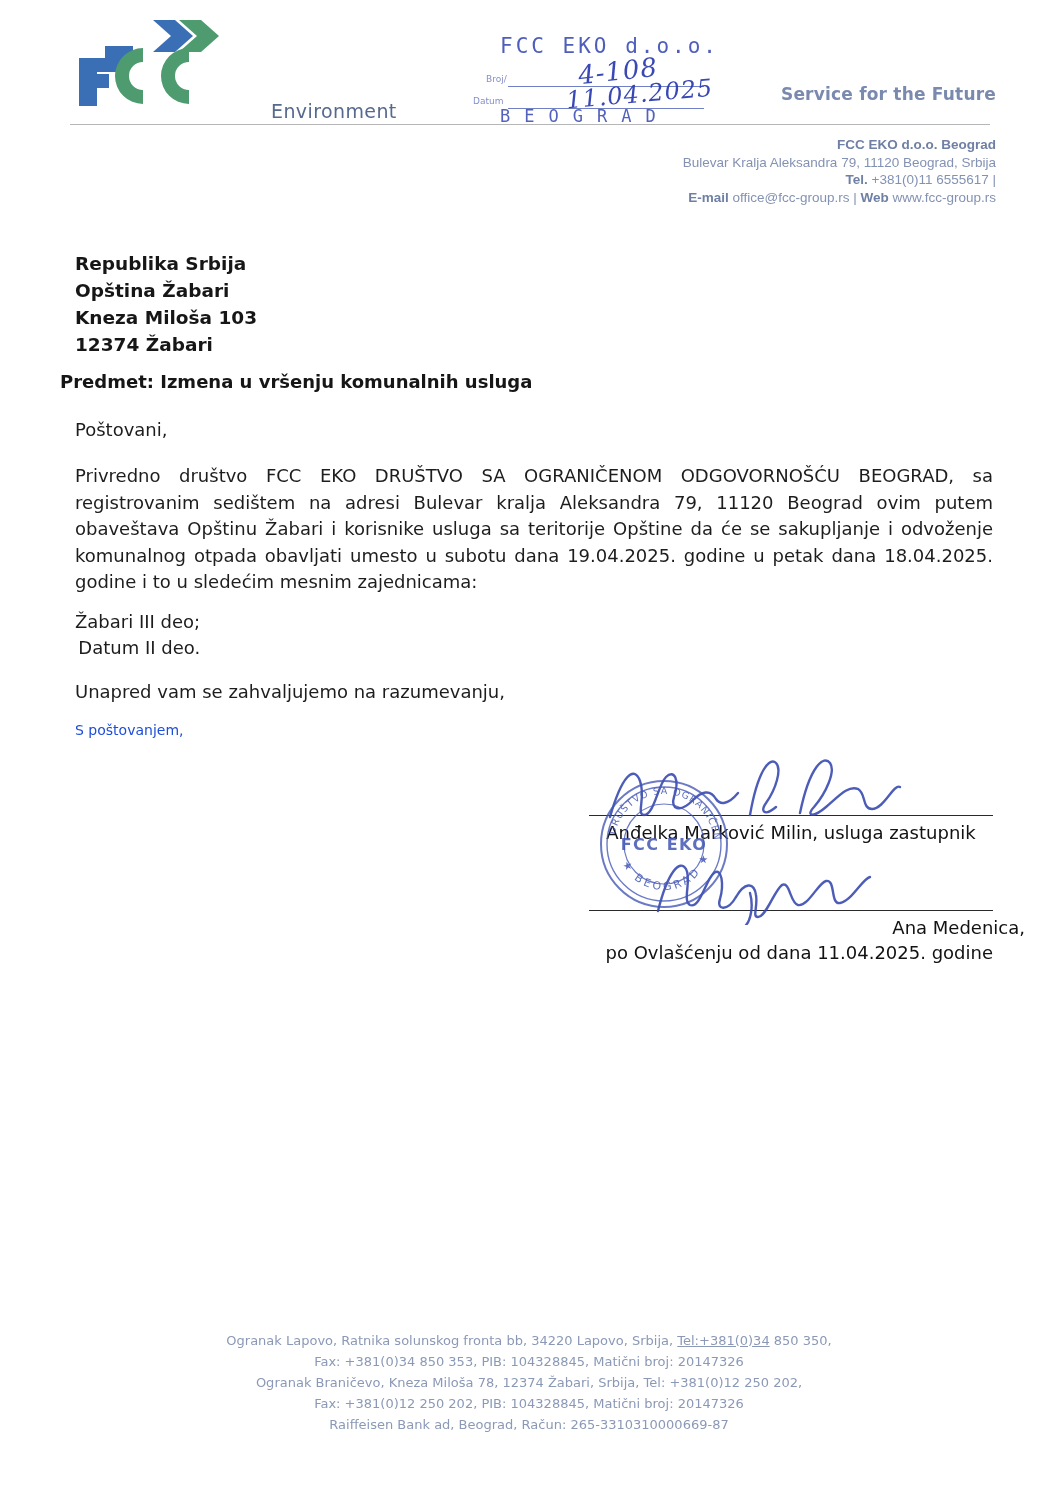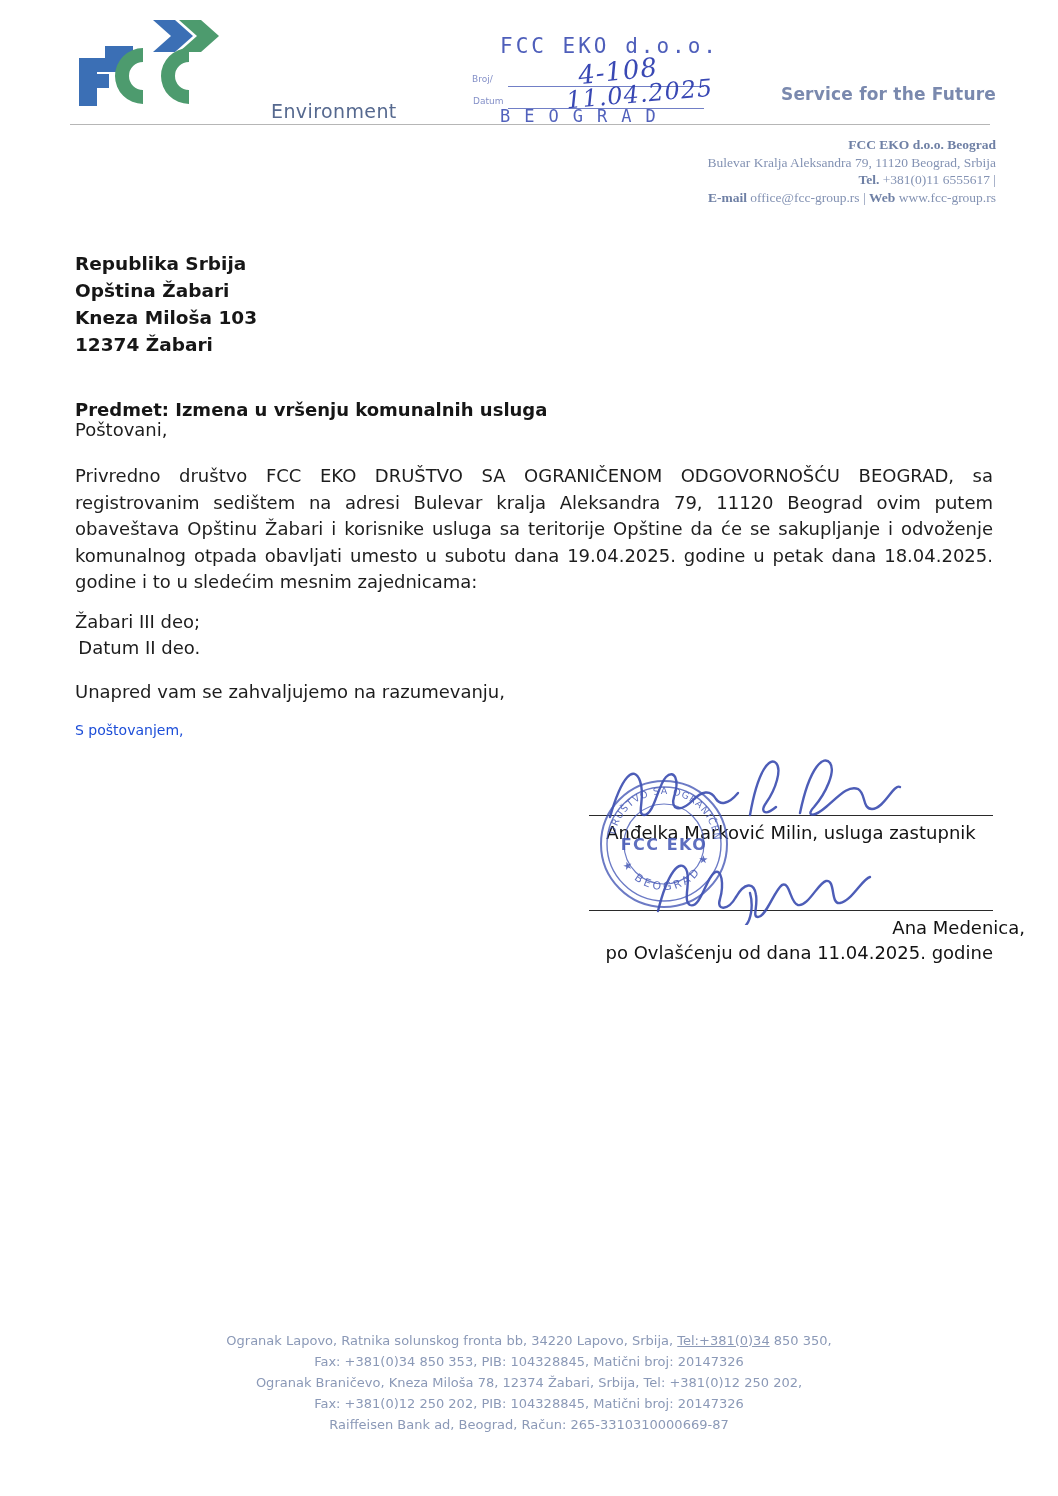--- a/index.html
+++ b/index.html
@@ -65,21 +65,21 @@
     white-space: nowrap;
     opacity: 0.92;
   }
   .stamp-lbl {
     position: absolute;
     font-size: 9px;
     color: #5a6ab5;
     font-family: "DejaVu Sans", sans-serif;
     opacity: 0.75;
   }
-  .stamp-lbl.broj { left: 2px; top: 40px; text-align: right; }
+  .stamp-lbl.broj { left: 16px; top: 40px; text-align: right; }
   .stamp-lbl.datum { left: 3px; top: 62px; }
   .stamp-rule {
     position: absolute;
     height: 1px;
     background: #4d5fb8;
     opacity: 0.8;
   }
   .stamp-rule.r1 { left: 38px; top: 52px; width: 196px; }
   .stamp-rule.r2 { left: 38px; top: 74px; width: 196px; }
   .stamp-city {
@@ -131,43 +131,42 @@
     opacity: 0.65;
   }
   .contact {
     position: absolute;
     right: 62px;
     top: 136px;
     text-align: right;
     font-size: 13.5px;
     line-height: 17.5px;
     color: #8392b3;
-    font-family: Liberation Serif, serif;
+    font-family: Liberation Sans, sans-serif;
     margin-left: 40px;
   }
   .contact .b { font-weight: bold; color: #6f80a5; }
 
   
   .addressee {
     position: absolute;
     left: 75px;
     top: 250px;
     font-size: 18.5px;
     font-weight: bold;
     line-height: 27px;
     color: #161616;
   }
   .subject {
     position: absolute;
-    left: 75px;
+    left: 60px;
     top: 371px;
     font-size: 18px;
     font-weight: bold;
     color: #161616;
-    margin-top: 28px;
   }
   .salut {
     position: absolute;
     left: 75px;
     top: 419px;
     font-size: 18px;
     color: #1d1d1d;
   }
   .para {
     position: absolute;

